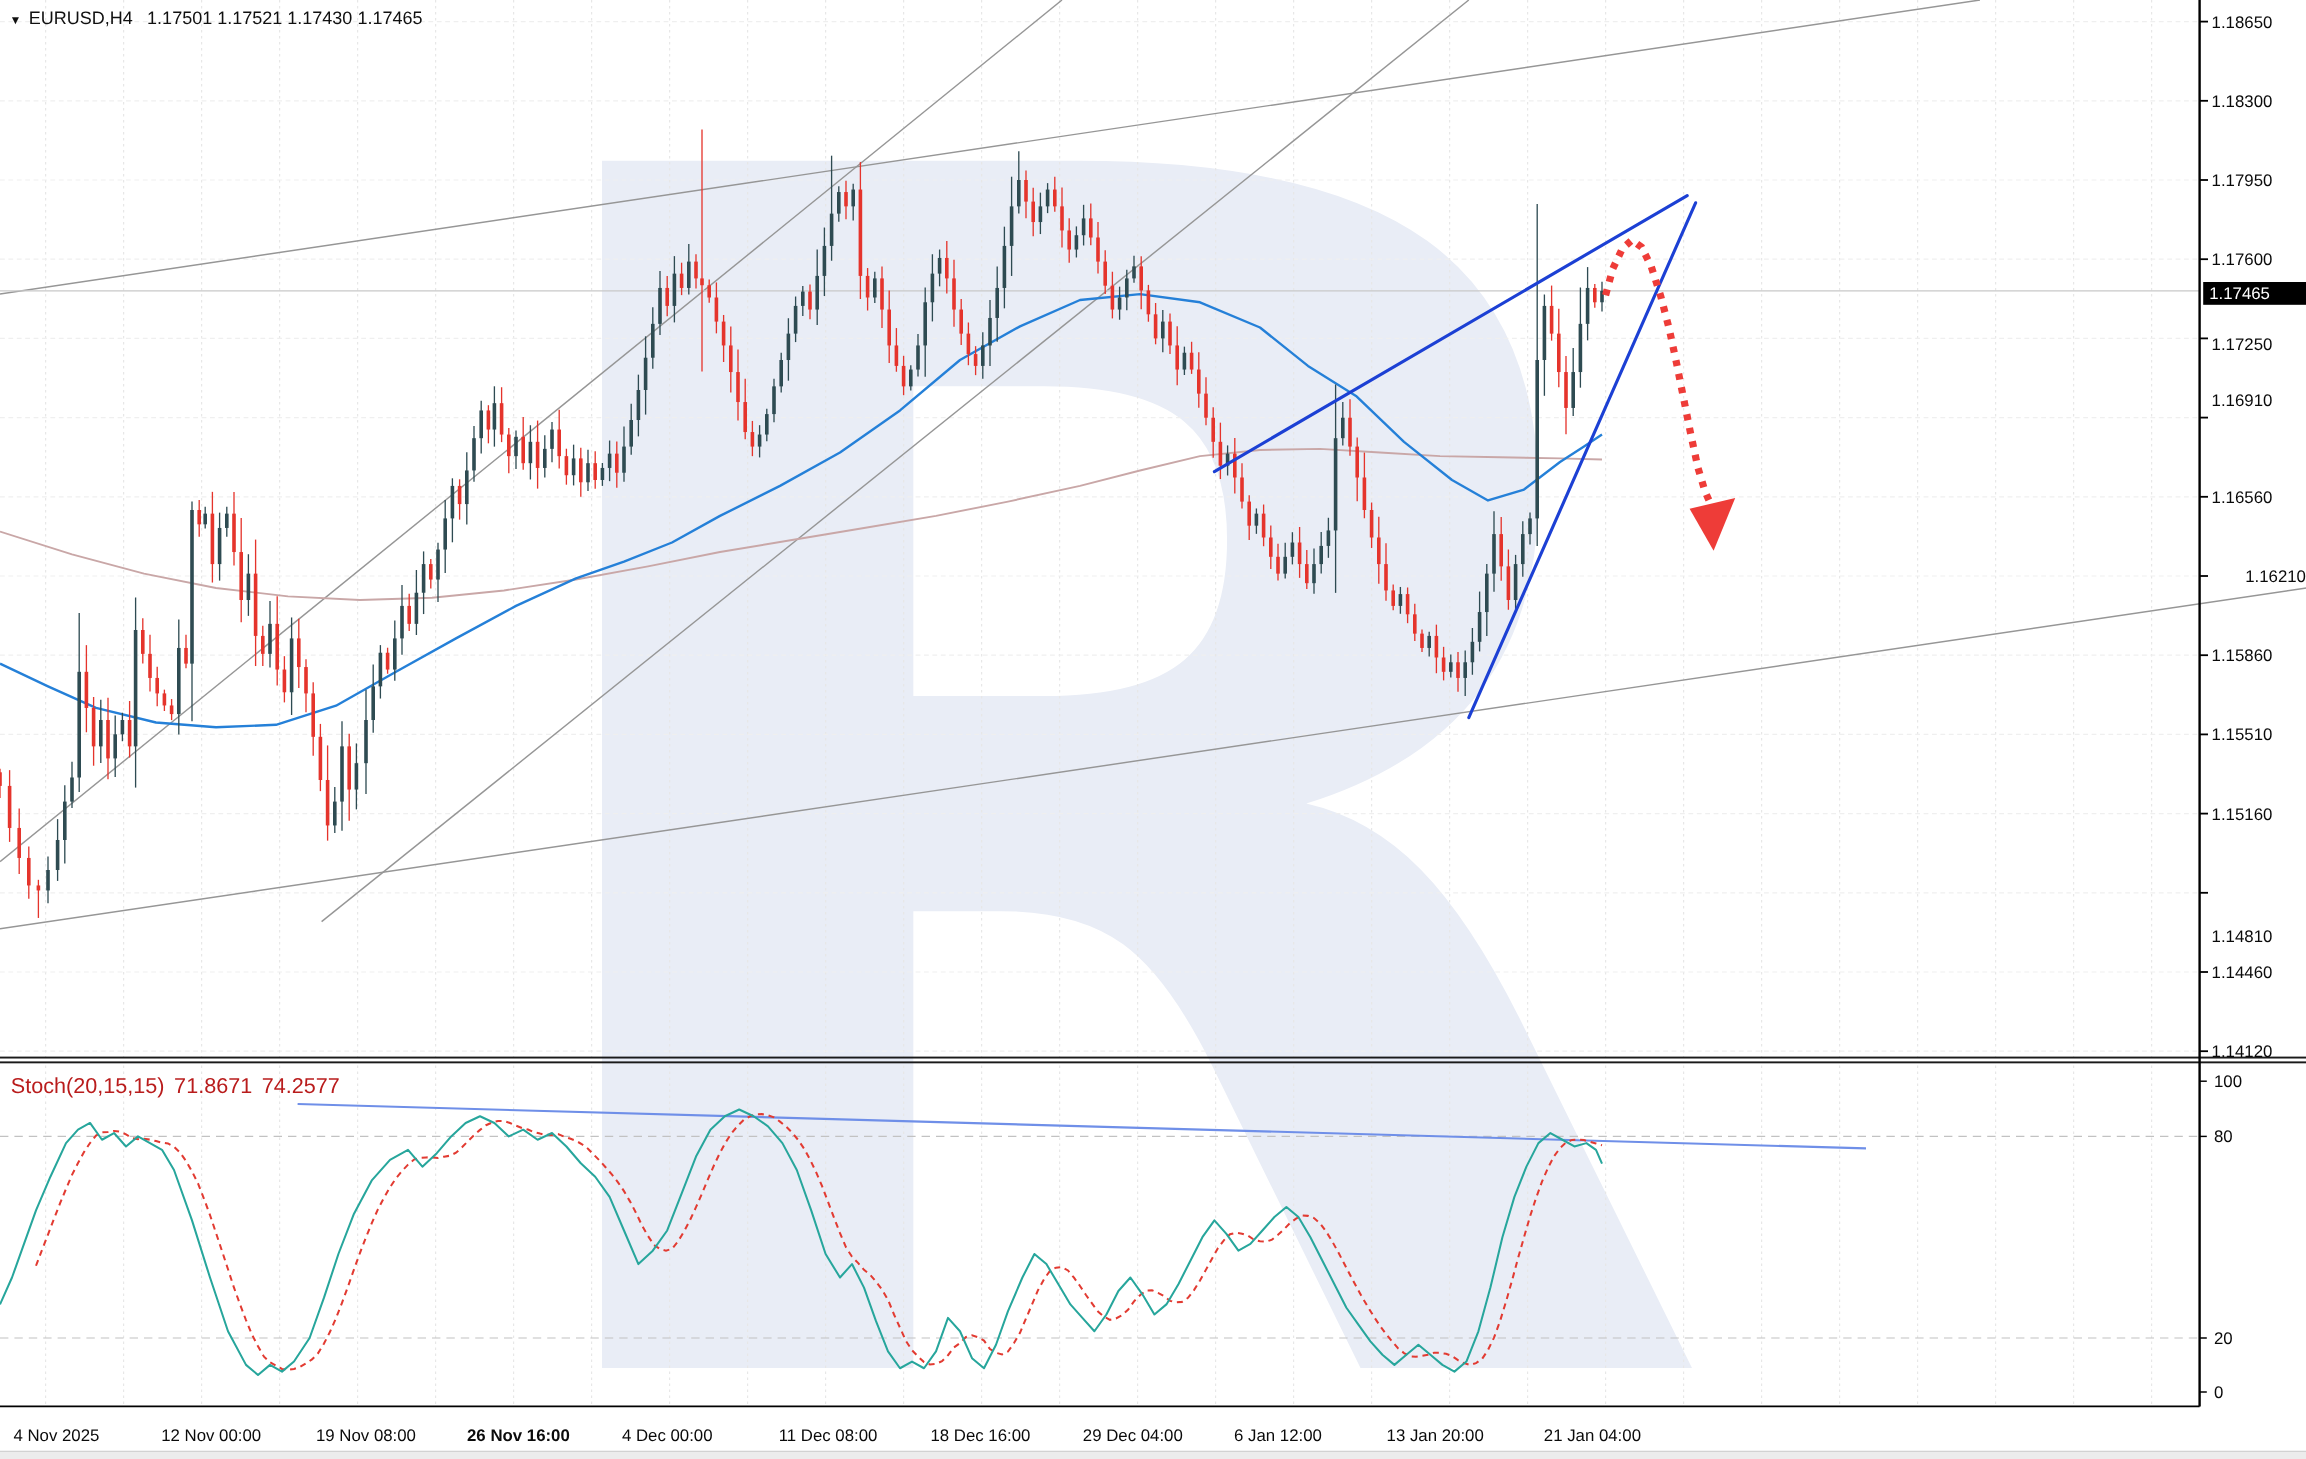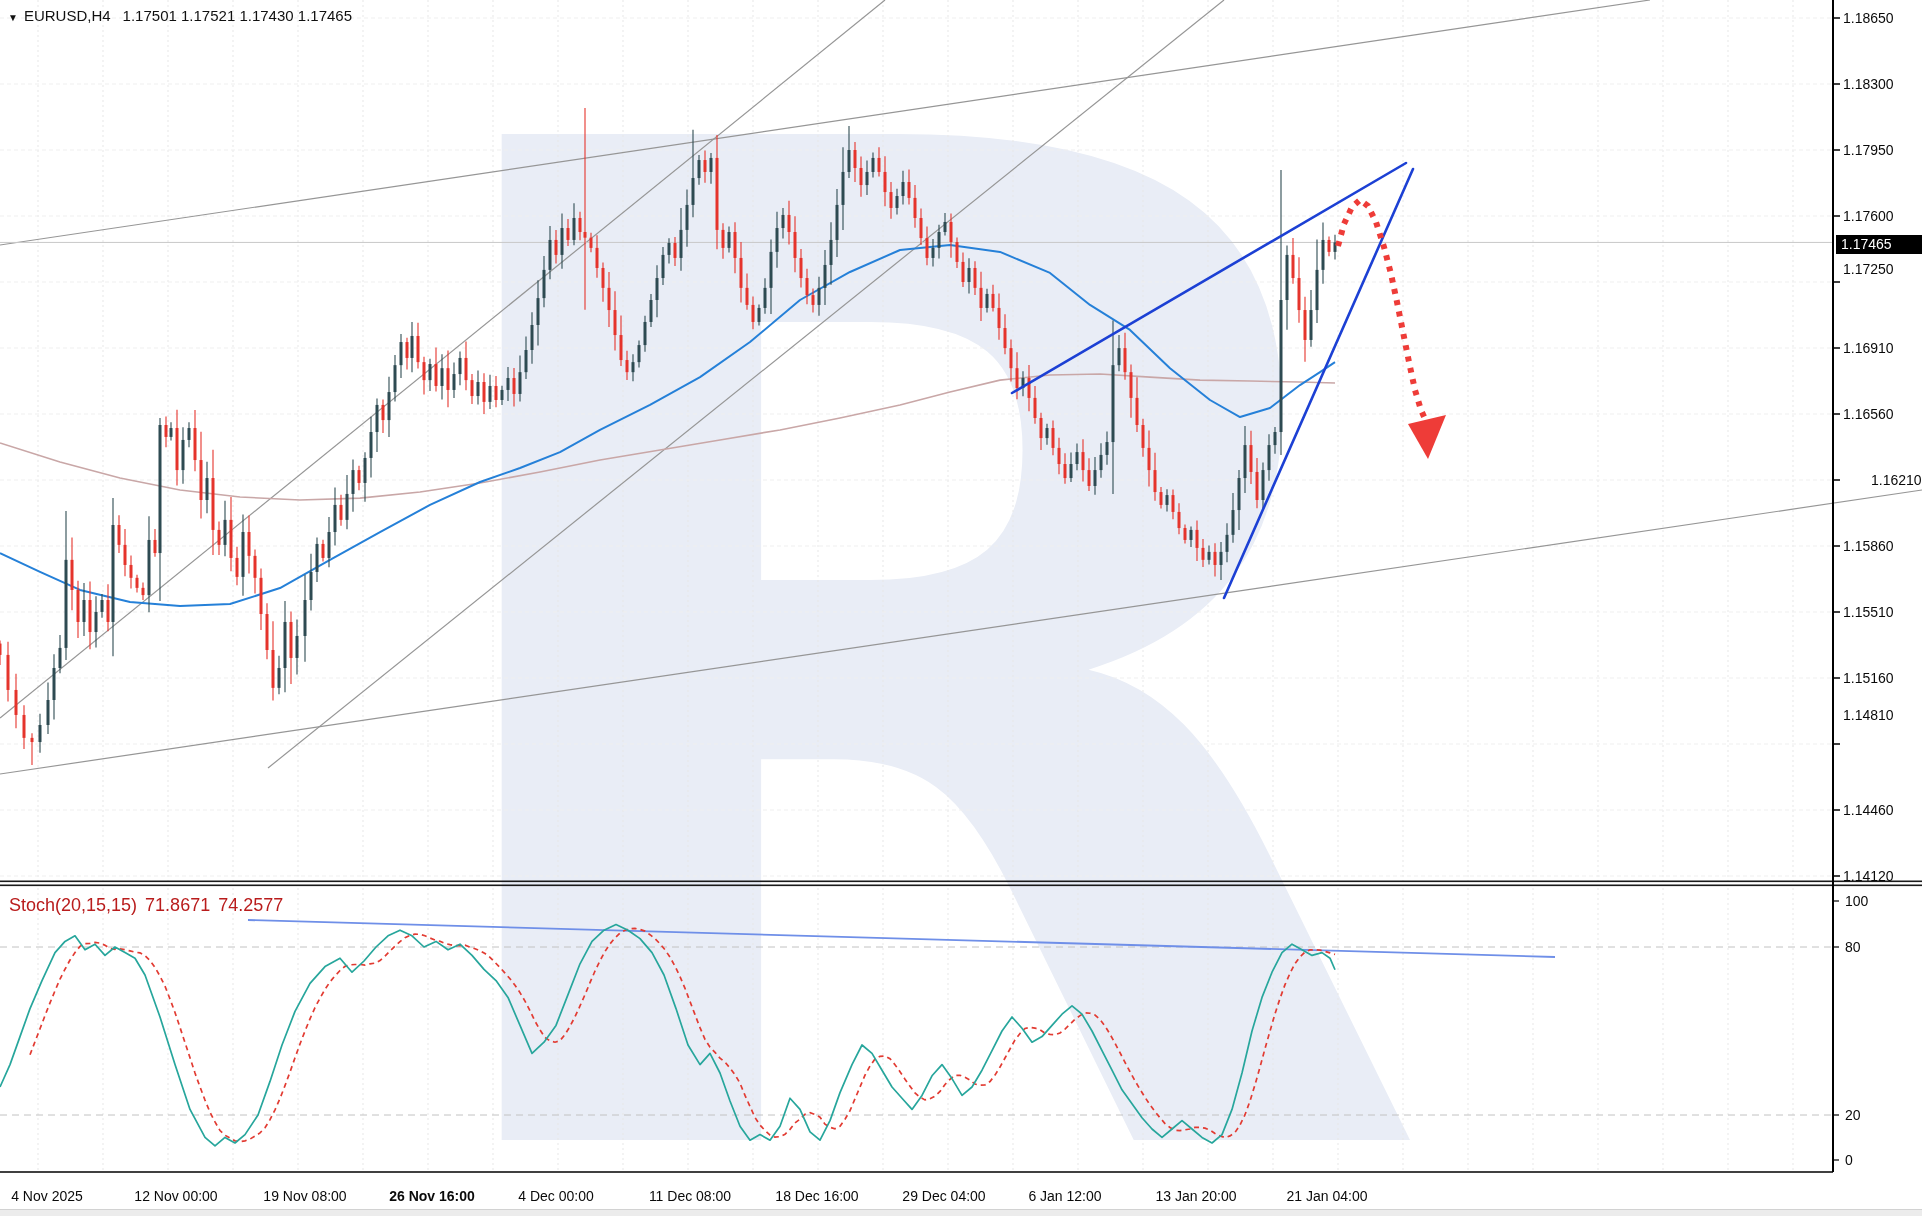--- a/index.html
+++ b/index.html
@@ -600,28 +600,28 @@
 
   <div id="stoch-label" class="hud">
     <span>Stoch(20,15,15)</span><span>71.8671</span><span>74.2577</span>
   </div>
 
   <div id="price-axis">
       <div class="price-label" style="top: 10px;">1.18650</div>
       <div class="price-label" style="top: 76px;">1.18300</div>
       <div class="price-label" style="top: 142px;">1.17950</div>
       <div class="price-label" style="top: 208px;">1.17600</div>
-      <div class="price-label" style="top: 261px;">1.17250</div>
-      <div class="price-label" style="top: 340px;">1.16910</div>
+      <div class="price-label" style="top: 279px;">1.17250</div>
+      <div class="price-label" style="top: 325px;">1.16910</div>
       <div class="price-label" style="top: 406px;">1.16560</div>
       <div class="price-label" style="top: 472px; margin-left: 28px;">1.16210</div>
       <div class="price-label" style="top: 538px;">1.15860</div>
       <div class="price-label" style="top: 604px;">1.15510</div>
       <div class="price-label" style="top: 670px;">1.15160</div>
-      <div class="price-label" style="top: 707px;">1.14810</div>
+      <div class="price-label" style="top: 772px;">1.14810</div>
       <div class="price-label" style="top: 802px;">1.14460</div>
       <div class="price-label" style="top: 868px;">1.14120</div>
     </div>
   <div id="time-axis">
       <div class="time-label" style="left: 47px;">4 Nov 2025</div>
       <div class="time-label" style="left: 176px;">12 Nov 00:00</div>
       <div class="time-label" style="left: 305px;">19 Nov 08:00</div>
       <div class="time-label" style="left: 432px; font-weight: bold;">26 Nov 16:00</div>
       <div class="time-label" style="left: 556px;">4 Dec 00:00</div>
       <div class="time-label" style="left: 690px;">11 Dec 08:00</div>

